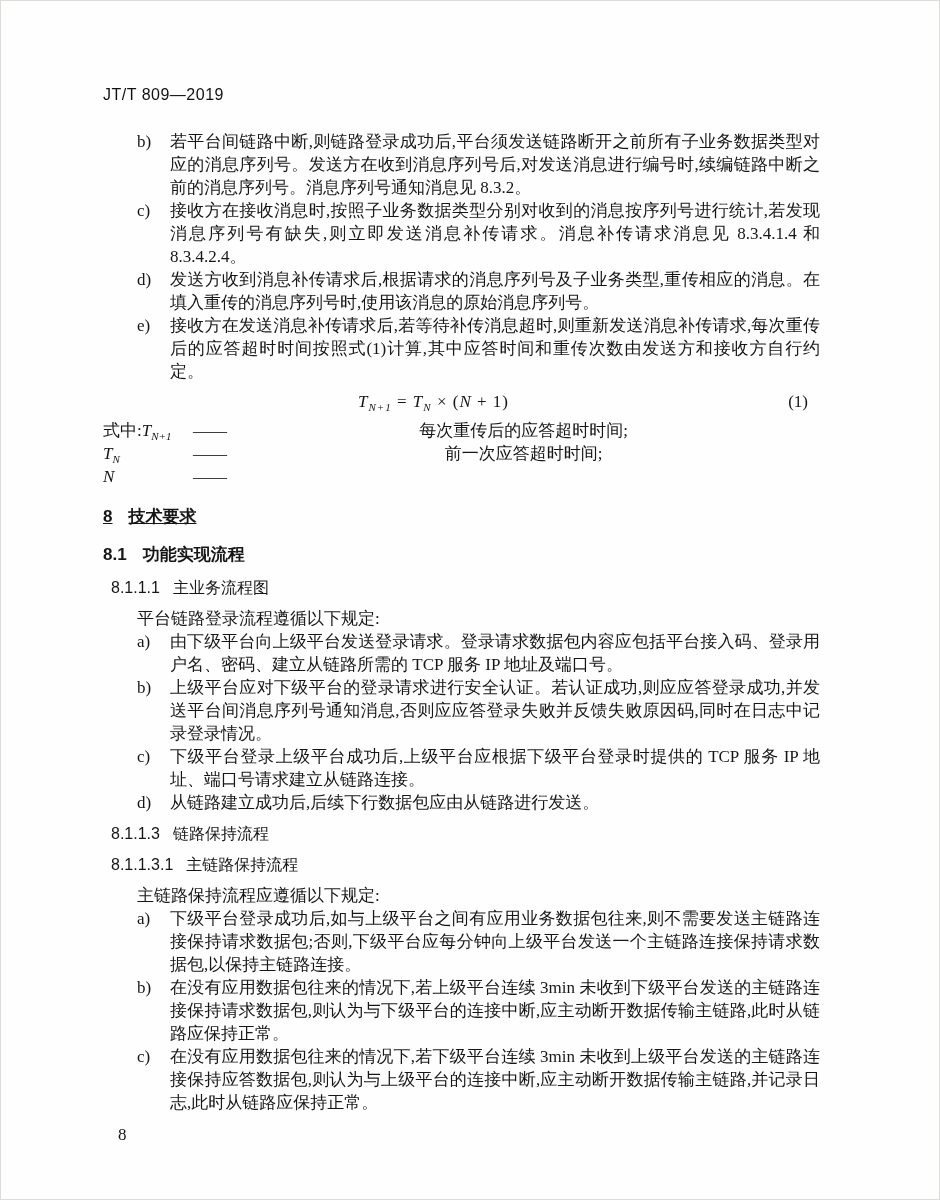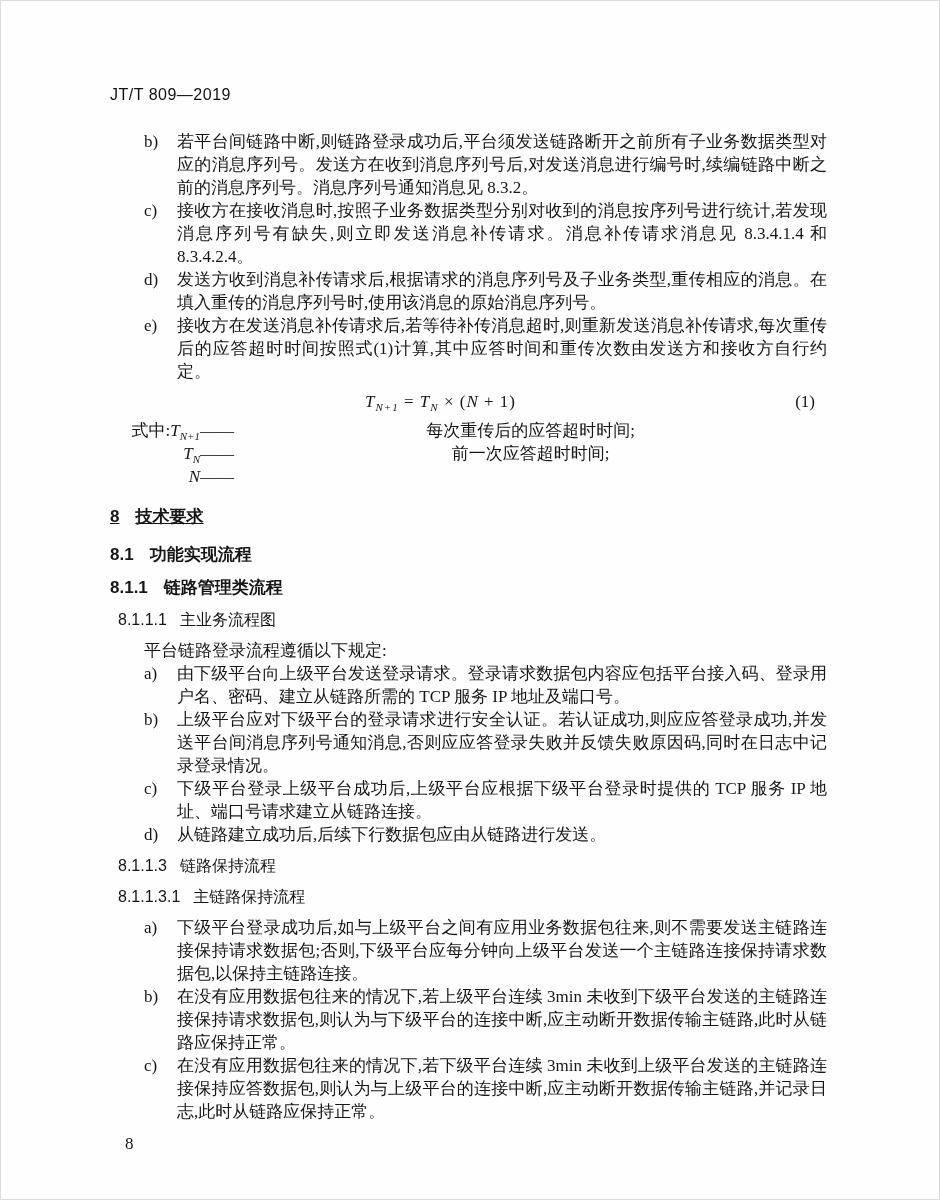--- a/index.html
+++ b/index.html
@@ -16,21 +16,21 @@
     border: 1px solid #dcdcd8;
     box-sizing: border-box;
     color: #161616;
     font-family: "Liberation Serif", "DejaVu Serif", serif;
     font-size: 17px;
     line-height: 23px;
     overflow: hidden;
   }
   .content {
     position: absolute;
-    left: 109px;
+    left: 102px;
     top: 82px;
     width: 717px;
   }
   .doc-header {
     font-size: 16px;
     letter-spacing: 0.5px;
     margin-bottom: 24px;
     font-family: "Liberation Sans", "DejaVu Sans", sans-serif;
     color: #111;
   }
@@ -53,21 +53,21 @@
     align-items: baseline;
     margin: 7px 12px 6px 0;
   }
   .formula-center { flex: 1; text-align: center; letter-spacing: 1px; }
   .formula-num { flex: 0 0 44px; text-align: right; }
   .var { font-style: italic; font-family: "Liberation Serif", "DejaVu Serif", serif; }
   sub.vsub { font-size: 11px; font-style: italic; line-height: 0; }
 
   
   .where-row { display: flex; }
-  .w-head { flex: 0 0 90px; text-align: right; white-space: nowrap; }
+  .w-head { flex: 0 0 90px; text-align: left; white-space: nowrap; }
   .w-dash { flex: 0 0 auto; white-space: nowrap; }
   .w-desc { flex: 1; text-align: center; }
 
   
   .h-l1, .h-l2, .h-l3 {
     font-family: "Liberation Sans", "DejaVu Sans", sans-serif;
     font-weight: 700;
     font-size: 17px;
     line-height: 23px;
   }
@@ -144,23 +144,20 @@
     </div>
 
     <div class="h-l1">
       <span class="hnum">8</span><span>技术要求</span>
     </div>
 
     <div class="h-l2">
       <span class="hnum">8.1</span><span>功能实现流程</span>
     </div>
 
-    <div class="h-l3">
-      <span class="hnum">8.1.1</span><span>链路管理类流程</span>
-    </div>
 
     <div class="h-l4">
       <span class="hnum">8.1.1.1</span><span>主业务流程图</span>
     </div>
 
     <div class="para">平台链路登录流程遵循以下规定:</div>
 
     <div>
       <div class="li">
         <span class="li-label">a)</span>
@@ -180,20 +177,21 @@
       </div>
     </div>
 
     <div class="h-l4">
       <span class="hnum">8.1.1.3</span><span>链路保持流程</span>
     </div>
 
     <div class="h-l5">
       <span class="hnum">8.1.1.3.1</span><span>主链路保持流程</span>
     </div>
+    <div class="para">主链路保持流程应遵循以下规定:</div>
 
     <div>
       <div class="li">
         <span class="li-label">a)</span>
         <span class="li-text">下级平台登录成功后,如与上级平台之间有应用业务数据包往来,则不需要发送主链路连接保持请求数据包;否则,下级平台应每分钟向上级平台发送一个主链路连接保持请求数据包,以保持主链路连接。</span>
       </div>
       <div class="li">
         <span class="li-label">b)</span>
         <span class="li-text">在没有应用数据包往来的情况下,若上级平台连续 3min 未收到下级平台发送的主链路连接保持请求数据包,则认为与下级平台的连接中断,应主动断开数据传输主链路,此时从链路应保持正常。</span>
       </div>

